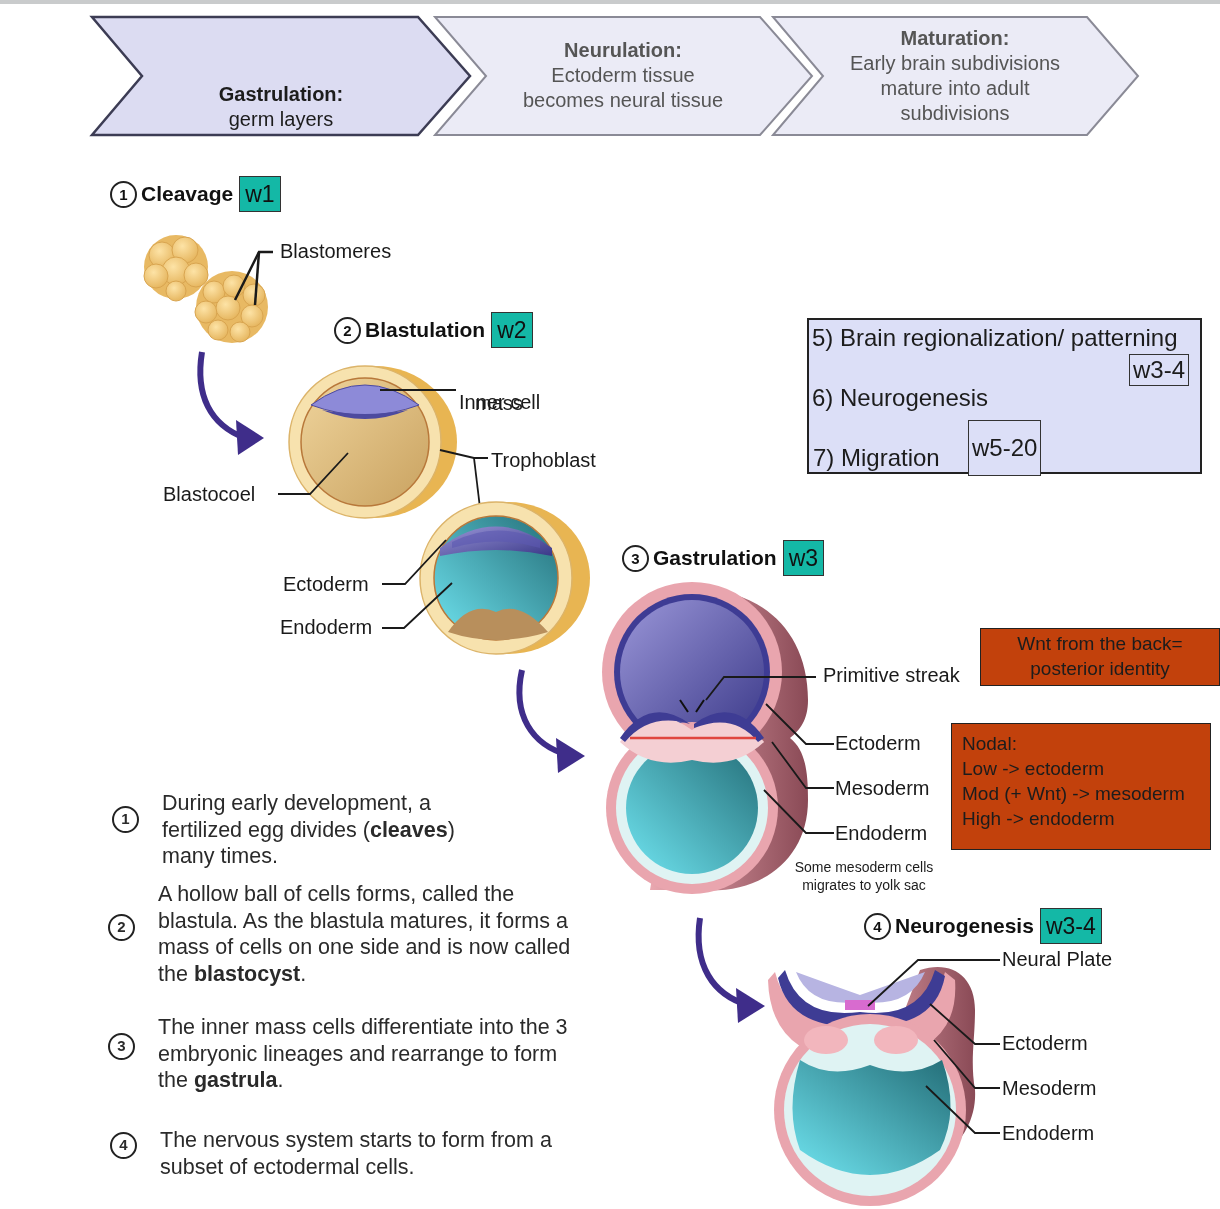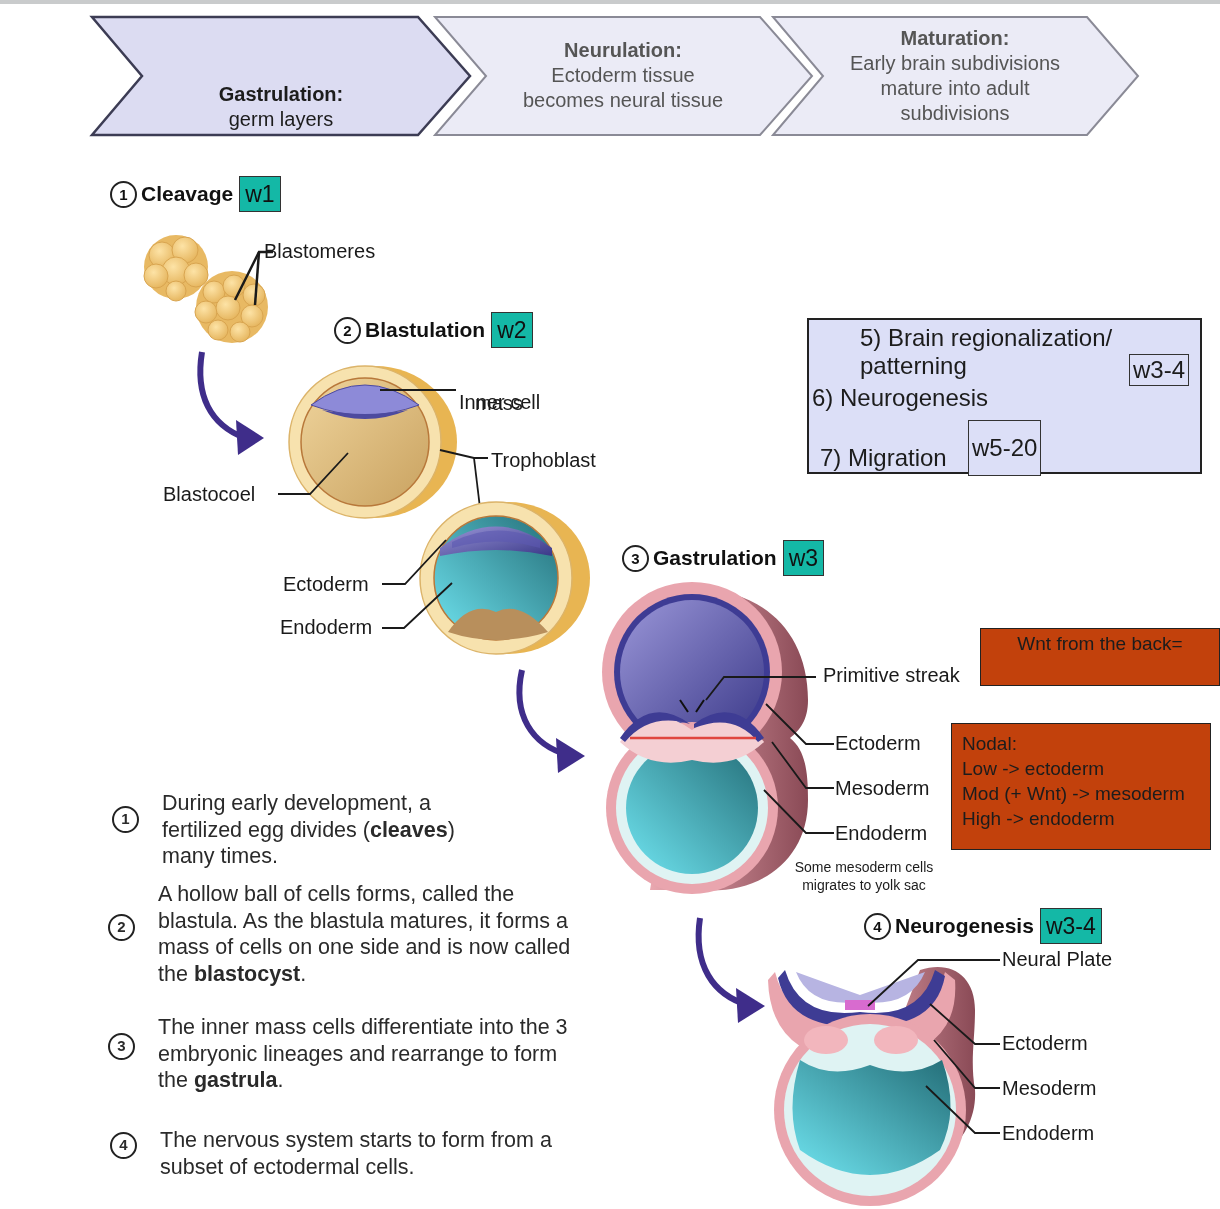--- a/index.html
+++ b/index.html
@@ -189,21 +189,21 @@
   <span class="num">3</span>
   <span>Gastrulation</span>
   <span class="wbox">w3</span>
 </div>
 <div class="step-head" style="left:864px; top:908px;">
   <span class="num">4</span>
   <span>Neurogenesis</span>
   <span class="wbox">w3-4</span>
 </div>
 
-<span class="lbl" style="left:264px; top:240px;">Blastomeres</span>
+<span class="lbl" style="left:280px; top:240px;">Blastomeres</span>
 <span class="lbl" style="left:459px; top:367px;margin-top:24px;">Inner cell</span>
 <span class="lbl" style="left:459px; top:392px;margin-left:16px;">mass</span>
 <span class="lbl" style="left:491px; top:449px;">Trophoblast</span>
 <span class="lbl" style="left:163px; top:483px;">Blastocoel</span>
 <span class="lbl" style="left:283px; top:573px;">Ectoderm</span>
 <span class="lbl" style="left:280px; top:616px;">Endoderm</span>
 
 <span class="lbl" style="left:823px; top:664px;">Primitive streak</span>
 <span class="lbl" style="left:835px; top:732px;">Ectoderm</span>
 <span class="lbl" style="left:835px; top:777px;">Mesoderm</span>
@@ -212,29 +212,30 @@
   <div>Some mesoderm cells</div>
   <div>migrates to yolk sac</div>
 </div>
 
 <span class="lbl" style="left:1002px; top:948px;">Neural Plate</span>
 <span class="lbl" style="left:1002px; top:1032px;">Ectoderm</span>
 <span class="lbl" style="left:1002px; top:1077px;">Mesoderm</span>
 <span class="lbl" style="left:1002px; top:1122px;">Endoderm</span>
 
 <div class="phase-box">
-  <span class="abs" style="left:3px; top:4px;margin-left:48px;">5) Brain regionalization/ patterning</span>
+  <span class="abs" style="left:3px; top:4px;">5) Brain regionalization/ patterning</span>
   <span class="abs" style="left:320px; top:34px; border:1.5px solid #333; padding:0 3px; line-height:30px; background:#dcdff7;">w3-4</span>
   <span class="abs" style="left:3px; top:64px;">6) Neurogenesis</span>
   <span class="abs" style="left:159px; top:100px; border:1.5px solid #333; padding:12px 3px; line-height:30px; background:#dcdff7;">w5-20</span>
-  <span class="abs" style="left:11px; top:124px;text-align:center;">7) Migration</span>
+  <span class="abs" style="left:4px; top:124px;text-align:center;">7) Migration</span>
 </div>
 
 <div class="note" style="left:980px; top:628px; width:238px; height:56px; text-align:center;">
   <div style="padding-top:2px;">Wnt from the back=</div>
+  <div>posterior identity</div>
 </div>
 <div class="note" style="left:951px; top:723px; width:260px; height:127px; padding:7px 10px; box-sizing:border-box;">
   <div>Nodal:</div>
   <div>Low -&gt; ectoderm</div>
   <div>Mod (+ Wnt) -&gt; mesoderm</div>
   <div>High -&gt; endoderm</div>
 </div>
 
 <div class="desc" style="left:162px; top:790px; width:330px;">
   <span class="num" style="top:16px;">1</span>

